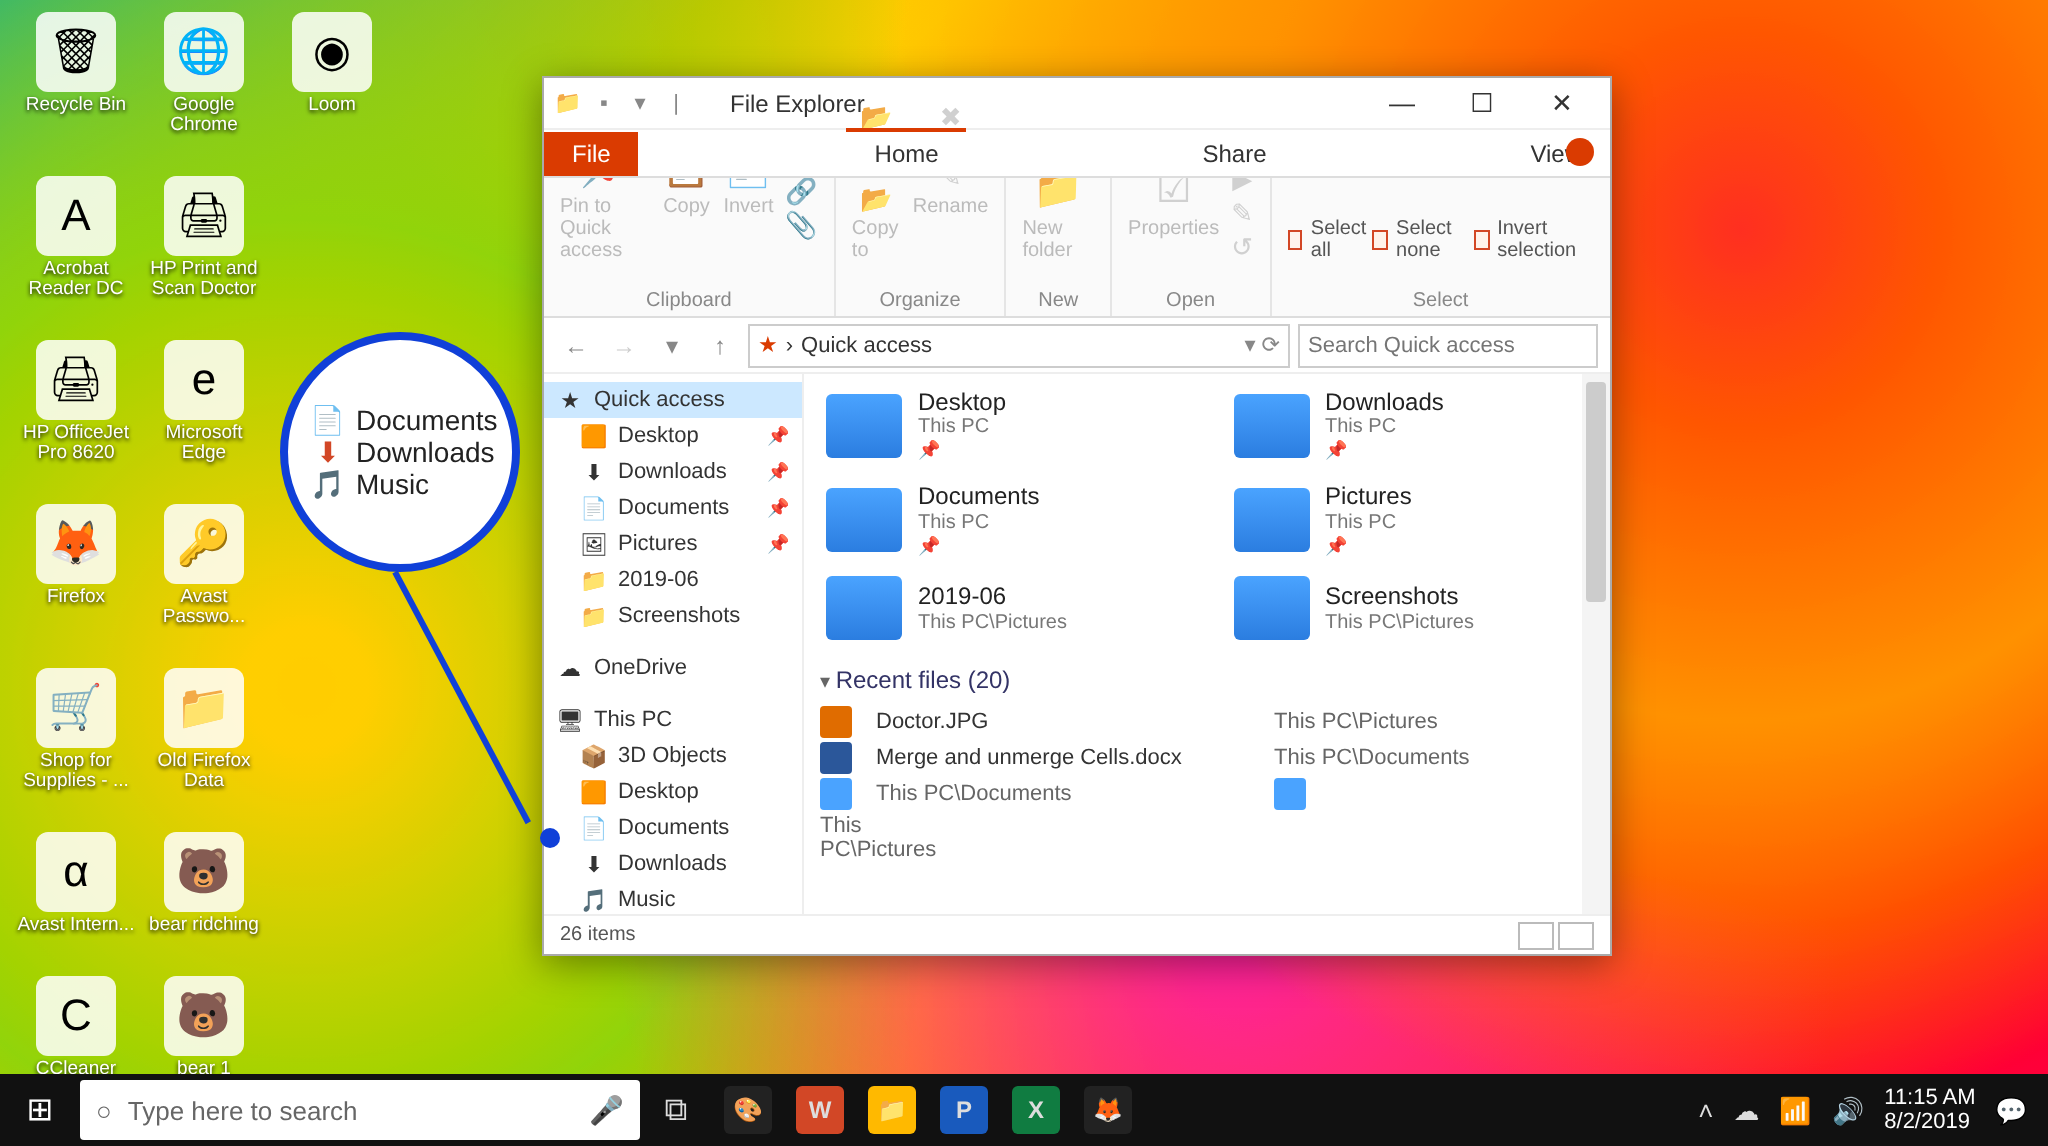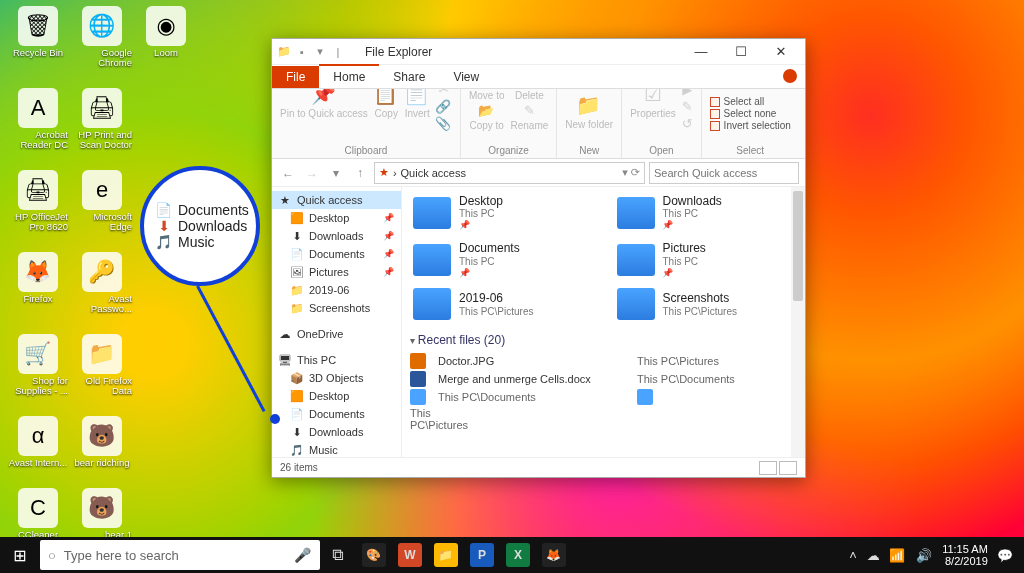--- a/index.html
+++ b/index.html
@@ -7,47 +7,47 @@
   .wallpaper { position: absolute; inset: 0; background:
     radial-gradient(circle at 85% 20%, #ff3b30 0%, #ff9500 25%, transparent 45%),
     radial-gradient(circle at 60% 80%, #ff2d95 0%, transparent 40%),
     radial-gradient(circle at 15% 60%, #ffcc00 0%, #9acd32 25%, transparent 50%),
     linear-gradient(135deg, #2aa198 0%, #ffcc00 30%, #ff9500 55%, #ff3b30 80%, #d7003a 100%);
     filter: saturate(1.3);
   }
   .desktop-icons { position: absolute; top: 6px; left: 8px; display: grid; grid-template-columns: 60px 60px 60px; column-gap: 4px; row-gap: 20px; }
   .di { width: 60px; display: flex; flex-direction: column; align-items: center; cursor: pointer; }
   .di .ico { width: 40px; height: 40px; background: rgba(255,255,255,.85); border-radius: 6px; margin-bottom: 2px; display:flex; align-items:center; justify-content:center; font-size:22px;}
-  .di .lbl { color: #fff; font-size: 9.5px; text-align: right; text-shadow: 0 1px 2px #000; line-height: 1.05; }
+  .di .lbl { color: #fff; font-size: 9.5px; text-align: center; text-shadow: 0 1px 2px #000; line-height: 1.05; }
   .callout { position:absolute; left:140px; top:166px; width:120px; height:120px; border-radius:50%; background:#fff; border:4px solid #1040d8; z-index:5; display:flex; flex-direction:column; justify-content:center; padding-left:12px; }
   .callout .row { display:flex; align-items:center; gap:6px; font-size:14px; color:#222; }
   .callout .row .ic{ width:16px; height:16px; display:inline-flex; align-items:center; justify-content:center; color:#d24726;}
   .callout-line { position:absolute; left:196px; top:286px; width:3px; height:142px; background:#1040d8; transform:rotate(-28deg); transform-origin:top; z-index:4;}
   .callout-dot { position:absolute; left:270px; top:414px; width:10px; height:10px; background:#1040d8; border-radius:50%; z-index:5;}
   
   .explorer { position:absolute; left:271px; top:38px; width:535px; height:440px; background:#fff; border:1px solid #aaa; box-shadow:0 4px 18px rgba(0,0,0,.4); display:flex; flex-direction:column; }
   .titlebar { height:26px; display:flex; align-items:center; padding:0 4px; background:#fff; border-bottom:1px solid #eee;}
   .titlebar .qat{ display:flex; gap:2px; align-items:center;}
   .titlebar .qat span{ width:16px; height:16px; display:inline-flex; align-items:center; justify-content:center; font-size:11px; color:#888;}
   .titlebar .title{ font-size:12px; color:#333; margin-left:19px;}
   .titlebar .winbtns{ margin-left:auto; display:flex;}
   .titlebar .winbtns div{ width:40px; height:26px; display:flex; align-items:center; justify-content:center; font-size:13px; color:#333;}
-  .tabs{ height:24px; display:flex; align-items:end; border-bottom:1px solid #ddd; background:#fff; position:relative;}
+  .tabs{ height:24px; display:flex; align-items:end; border-bottom:1px solid #ddd; background:#fff; position:relative;justify-content:space-between;}
   .tabs .filetab{ background:#da3b01; color:#fff; font-size:12px; padding:4px 14px;}
   .tabs .tab{ font-size:12px; color:#333; padding:4px 14px; border-top:1px solid transparent;}
   .tabs .tab.active{ border-top:2px solid #da3b01; background:#fff;}
   .tabs .help{ position:absolute; right:8px; top:4px; width:14px; height:14px; border-radius:50%; background:#da3b01;}
   .ribbon{ height:70px; background:#fafafa; border-bottom:1px solid #ddd; display:flex; font-size:10px; color:#777;}
   .rgroup{ border-right:1px solid #e5e5e5; padding:4px 8px 2px; display:flex; flex-direction:column; align-items:center; justify-content:flex-end; gap:0;}
   .rgroup .icons{ display:flex; gap:6px; align-items:flex-start; flex:1;}
   .ricon{ display:flex; flex-direction:column; align-items:center; color:#bbb; font-size:10px; gap:2px;}
   .ricon .g{ font-size:20px; color:#d0d0d0;}
   .ricon.sm .g{ font-size:13px;}
   .rgroup .glabel{ font-size:10px; color:#888; margin-top:14px;}
-  .select-list{ display:flex; flex-direction:column; gap:1px; font-size:10px; color:#555;}
+  .select-list{ display:flex; flex-direction:row; gap:1px; font-size:10px; color:#555;}
   .select-list div{ display:flex; align-items:center; gap:4px;}
   .select-list .sq{ width:10px; height:10px; border:1px solid #d24726; background:#fff3ec;}
   .addr{ height:28px; display:flex; align-items:center; gap:4px; padding:0 6px; border-bottom:1px solid #eee;}
   .addr .navbtn{ width:20px; height:20px; display:flex; align-items:center; justify-content:center; color:#888; font-size:12px;}
   .addr .crumbs{ flex:1; height:22px; border:1px solid #ccc; display:flex; align-items:center; padding:0 4px; font-size:11px; color:#333; gap:4px;}
   .addr .crumbs .star{ color:#da3b01;}
   .addr .search{ width:150px; height:22px; border:1px solid #ccc; font-size:11px; padding:0 4px; color:#888;}
   .body{ flex:1; display:flex; overflow:hidden;}
   .nav{ width:130px; border-right:1px solid #eee; overflow-y:auto; font-size:11px; padding:4px 0;}
   .nav .item{ display:flex; align-items:center; gap:5px; padding:2px 6px 2px 18px; cursor:pointer; color:#333;}
@@ -76,21 +76,21 @@
   .scrollbar{ position:absolute; right:0; top:0; bottom:0; width:14px; background:#f4f4f4;}
   .scrollbar .thumb{ position:absolute; left:2px; right:2px; top:4px; height:110px; background:#ccc; border-radius:2px;}
   
   .taskbar{ position:absolute; left:0; right:0; bottom:0; height:36px; background:#111; display:flex; align-items:center; color:#fff; z-index:10;}
   .taskbar .start{ width:40px; height:36px; display:flex; align-items:center; justify-content:center; font-size:16px;}
   .taskbar .searchbox{ height:30px; width:280px; background:#fff; border-radius:2px; display:flex; align-items:center; padding:0 8px; color:#666; font-size:13px; gap:8px;}
   .taskbar .searchbox .mic{ margin-left:auto; color:#555; font-size:14px;}
   .taskbar .tbtn{ width:36px; height:36px; display:flex; align-items:center; justify-content:center; font-size:16px; color:#ddd;}
   .taskbar .tbtn .app{ width:24px; height:24px; border-radius:3px; display:flex; align-items:center; justify-content:center; font-size:12px; font-weight:bold;}
   .systray{ margin-left:auto; display:flex; align-items:center; gap:10px; padding-right:10px; font-size:11px;}
-  .systray .clock{ text-align:right; line-height:1.1; font-size:11px;}
+  .systray .clock{ line-height:1.1; font-size:11px;}
   .systray .ic{ font-size:13px; color:#ddd;}
 </style>
 </head>
 <body>
 
 <div class="wallpaper"></div>
 
 <div class="desktop-icons" id="desktop-icons">
     <div class="di">
       <div class="ico">🗑</div>

